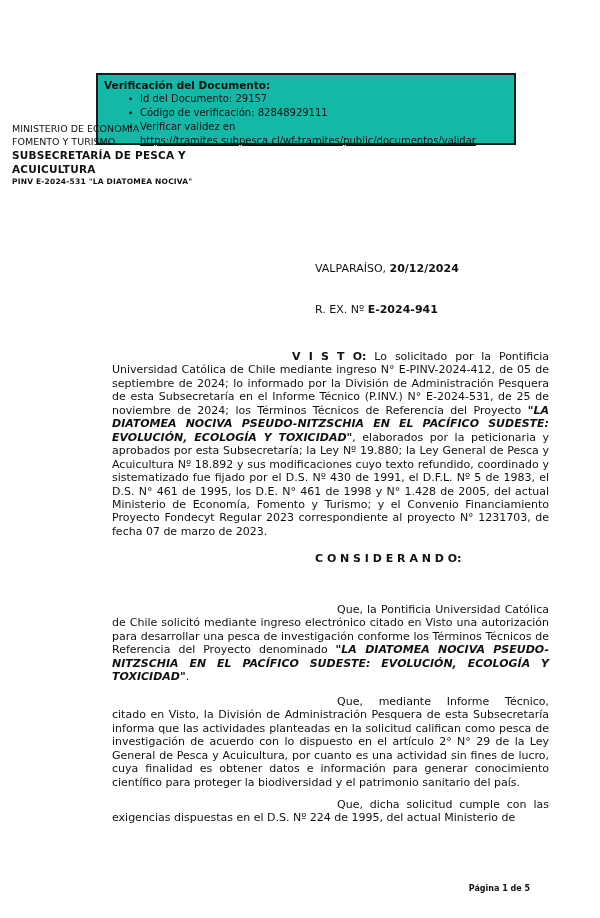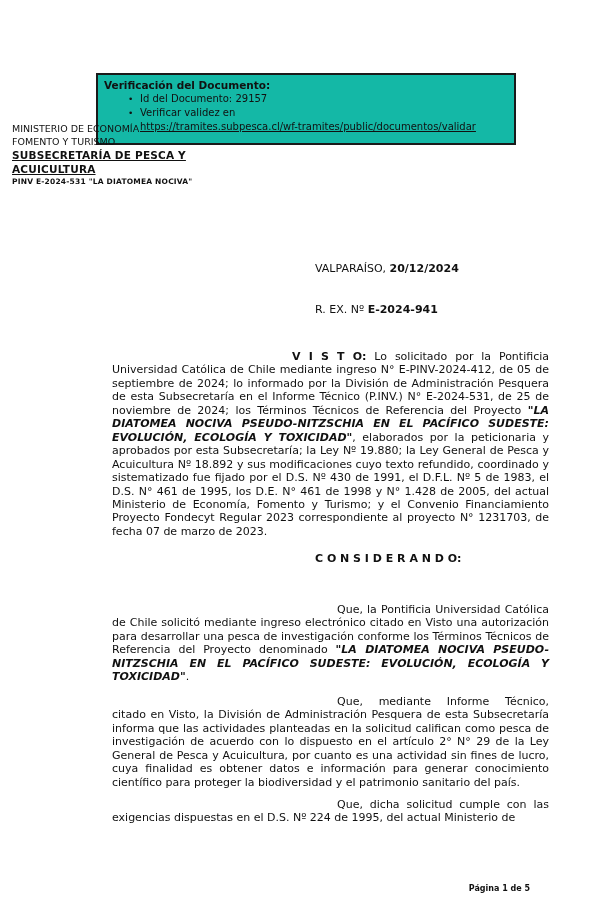--- a/index.html
+++ b/index.html
@@ -14,21 +14,21 @@
     border:2px solid #1a1a1a;padding:3px 6px;background:#14b8a6;margin-top:37px;
   }
   .vb-title{font-size:10.5px;font-weight:bold;line-height:14px;}
   .vb-item{font-size:10px;line-height:14px;padding-left:24px;}
   .vb-bullet{display:inline-block;width:12px;font-size:9px;}
   .vb-url{font-size:10px;line-height:13px;padding-left:36px;}
   .vb-url a{color:#111;text-decoration:underline;cursor:pointer;}
   
   .letterhead{position:absolute;left:12px;top:122px;width:240px;text-align:left;}
   .lh-line1,.lh-line2{font-size:9.5px;line-height:13px;}
-  .lh-line3{font-size:10.5px;font-weight:bold;text-decoration:underline;line-height:14px;letter-spacing:.2px;}
+  .lh-line3{font-size:10.5px;font-weight:bold;line-height:14px;letter-spacing:.2px;}
   .lh-line4{font-size:7.5px;font-weight:bold;line-height:11px;letter-spacing:.2px;}
   
   .subject{
     position:absolute;left:315px;top:181px;width:222px;
     font-size:11px;line-height:13.5px;text-align:justify;
   }
   .place-date{position:absolute;left:315px;top:262px;font-size:11px;}
   .res-number{position:absolute;left:315px;top:303px;font-size:11px;}
   .b{font-weight:bold;}
   .bi{font-weight:bold;font-style:italic;}
@@ -52,20 +52,21 @@
   }
 </style>
 </head>
 <body>
 
 <div class="page">
 
   <div class="verify-box">
     <div class="vb-title">Verificación del Documento:</div>
     <div class="vb-item"><span class="vb-bullet">•</span><span>Id del Documento: 29157</span></div>
+    <div class="vb-item"><span class="vb-bullet">•</span><span>Código de verificación: 82848929111</span></div>
     <div class="vb-item"><span class="vb-bullet">•</span><span>Verificar validez en</span></div>
     <div class="vb-url"><a>https://tramites.subpesca.cl/wf-tramites/public/documentos/validar</a></div>
   </div>
 
   <div class="letterhead">
     <div class="lh-line1">MINISTERIO DE ECONOMÍA</div>
     <div class="lh-line2">FOMENTO Y TURISMO</div>
     <div class="lh-line3">SUBSECRETARÍA DE PESCA Y ACUICULTURA</div>
     <div class="lh-line4">PINV E-2024-531 "LA DIATOMEA NOCIVA"</div>
   </div>

